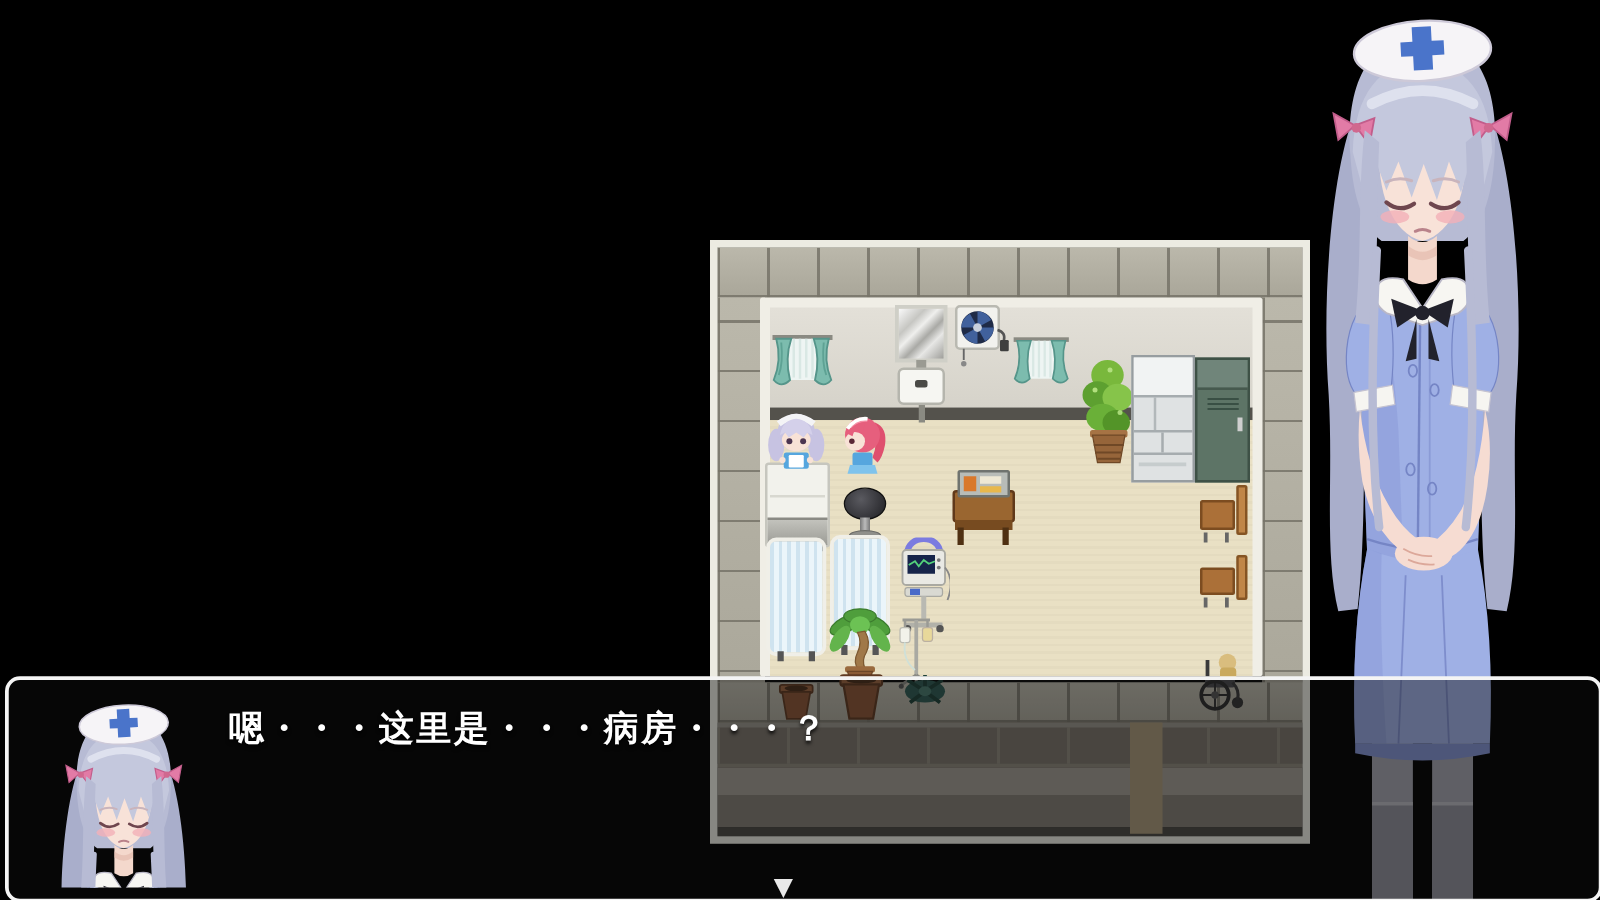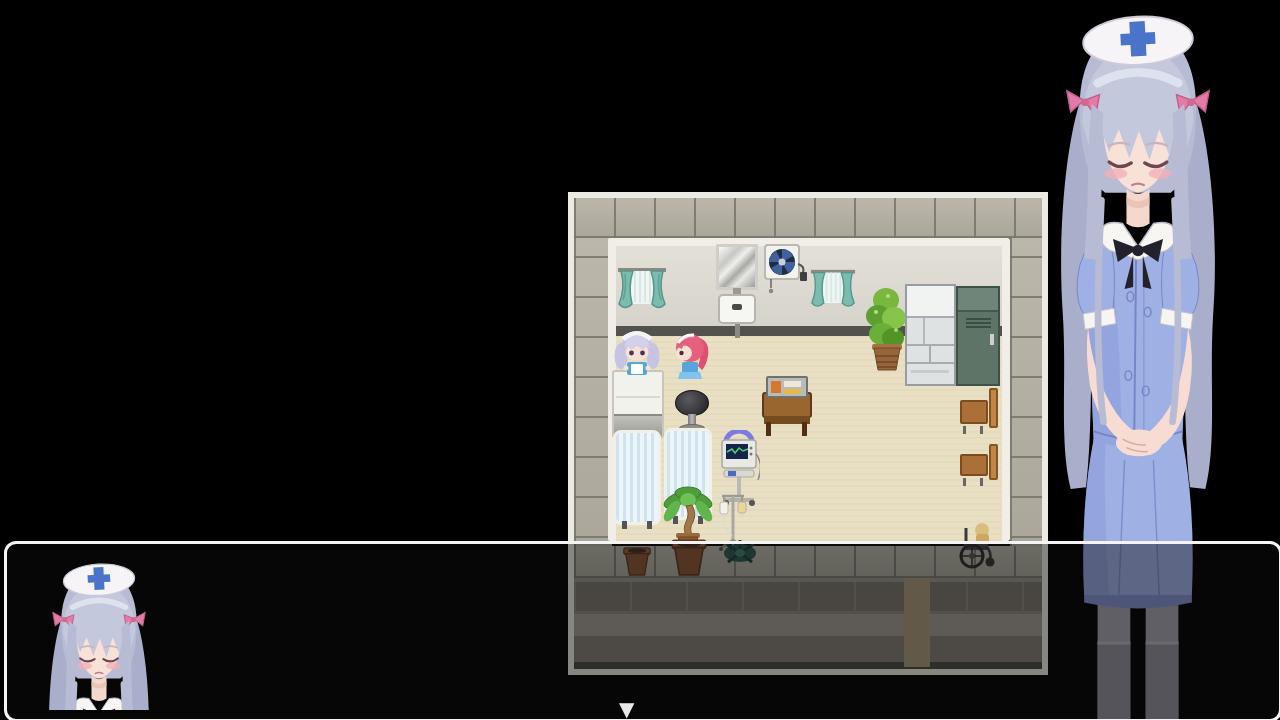--- a/index.html
+++ b/index.html
@@ -269,20 +269,21 @@
   <svg id="bigportrait" viewBox="0 0 200 740">
     <use href="#nurse"></use>
   </svg>
 
   <div id="dialogue">
     <div id="dlg-portrait">
       <svg viewBox="-20 -10 240 260" width="150" height="163">
           <use href="#nurse"></use>
         </svg>
     </div>
+    <div id="dlg-text">嗯・・・这里是・・・病房・・・？</div>
     <div id="continue">▼</div>
   </div>
 
   <svg style="position:absolute;width:0;height:0" aria-hidden="true">
     <defs>
       <g id="nurse">
 
         <path d="M46,80 C24,130 16,240 22,320 C26,390 18,450 30,500 L46,498 C54,430 50,330 54,250 C56,185 58,135 64,100 Z" fill="#a9aecb"></path>
         <path d="M154,80 C176,130 184,240 178,320 C174,390 182,450 170,500 L154,498 C146,430 150,330 146,250 C144,185 142,135 136,100 Z" fill="#a9aecb"></path>
 

